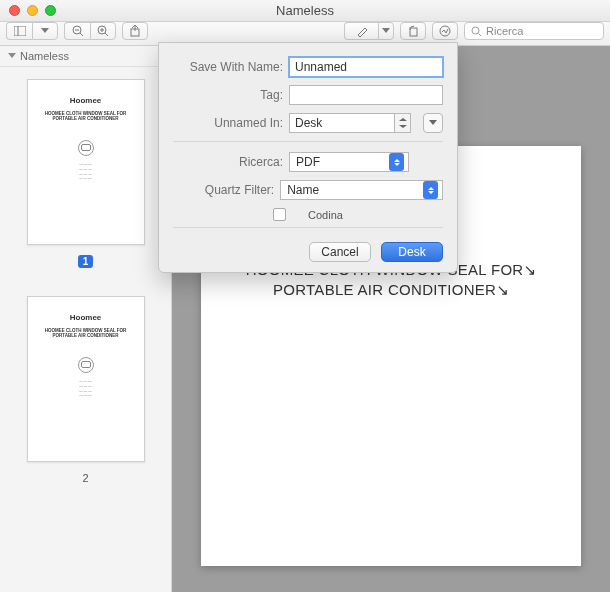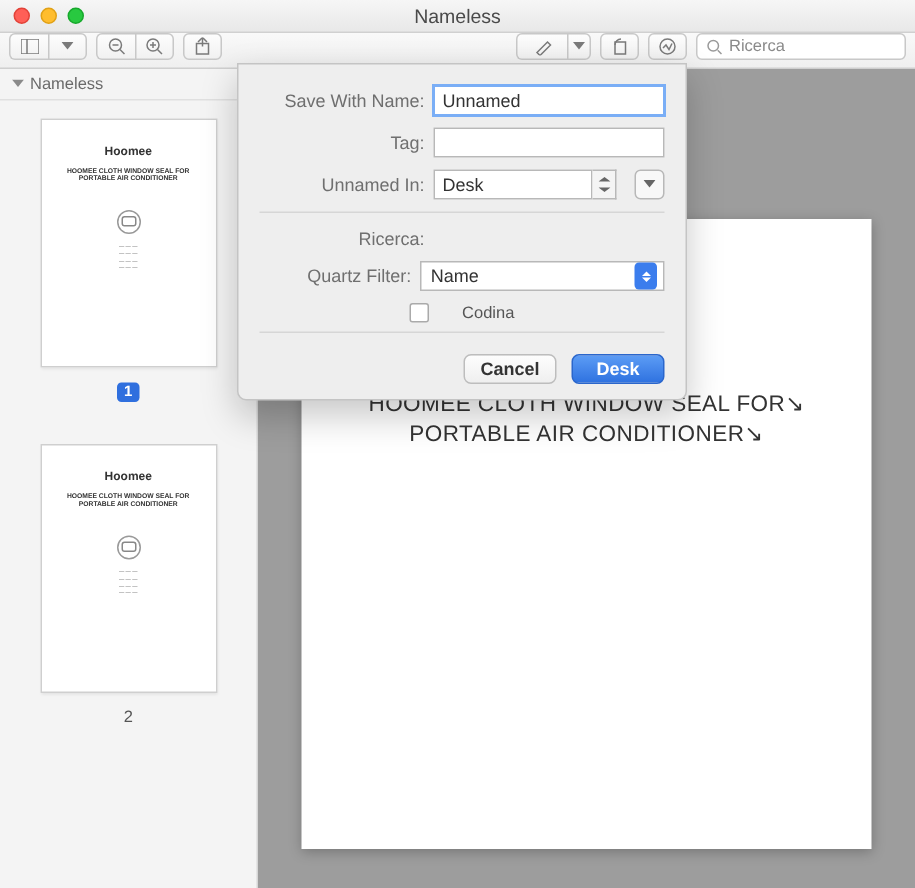--- a/index.html
+++ b/index.html
@@ -59,21 +59,21 @@
 .sep { border:0; border-top:1px solid #d6d6d6; margin:6px 0 10px;}
 .popup { height:20px; border:1px solid #b8b8b8; background:#fff; display:flex; align-items:center; padding:0 4px 0 6px; font-size:12px; color:#333; position:relative;}
 .popup .end { margin-left:auto; width:15px; height:18px; background:#3b7ded; border-radius:3px; display:flex; flex-direction:column; align-items:center; justify-content:center; gap:1px;}
 .popup .end::before,.popup .end::after{content:"";width:0;height:0;border-left:3px solid transparent;border-right:3px solid transparent;}
 .popup .end::before{border-bottom:3px solid #fff;}
 .popup .end::after{border-top:3px solid #fff;}
 .w120{width:120px;} .w176{width:176px;}
 .chk-row { display:flex; align-items:center; justify-content:center; gap:22px; margin:4px 0 4px; font-size:11px; color:#555;}
 .chk { width:13px; height:13px; border:1px solid #aaa; background:#fff; border-radius:2px;}
 .btn-row { display:flex; justify-content:flex-end; gap:10px; margin-top:14px;}
-.btn { height:20px; min-width:62px; border-radius:5px; font-size:12px; display:flex; align-items:center; justify-content:center; padding:0 6px;font-weight:bold;}
+.btn { height:20px; min-width:62px; border-radius:5px; font-size:12px; display:flex; align-items:center; justify-content:center; padding:0 6px;}
 .btn.default { background:linear-gradient(#fdfdfd,#efefef); border:1px solid #bdbdbd; color:#333;}
 .btn.primary { background:linear-gradient(#5c9cf5,#2f72e0); border:1px solid #2a66cc; color:#fff;}
 svg { display:block; }
 </style>
 </head>
 <body>
 
 <div class="titlebar">
   <div class="traffic">
     <div class="tl red"></div>
@@ -222,20 +222,24 @@
     </div>
     <div class="disclose">
       <svg width="8" height="6">
           <polygon points="0,0 8,0 4,5" fill="#666"></polygon>
         </svg>
     </div>
   </div>
   <hr class="sep">
   <div class="form-row">
     <label>Ricerca:</label>
+    <div class="popup w120">
+      <span>PDF</span>
+      <span class="end"></span>
+    </div>
   </div>
   <div class="form-row">
     <label>Quartz Filter:</label>
     <div class="popup w176">
       <span>Name</span>
       <span class="end"></span>
     </div>
   </div>
   <div class="chk-row">
     <div class="chk"></div>

